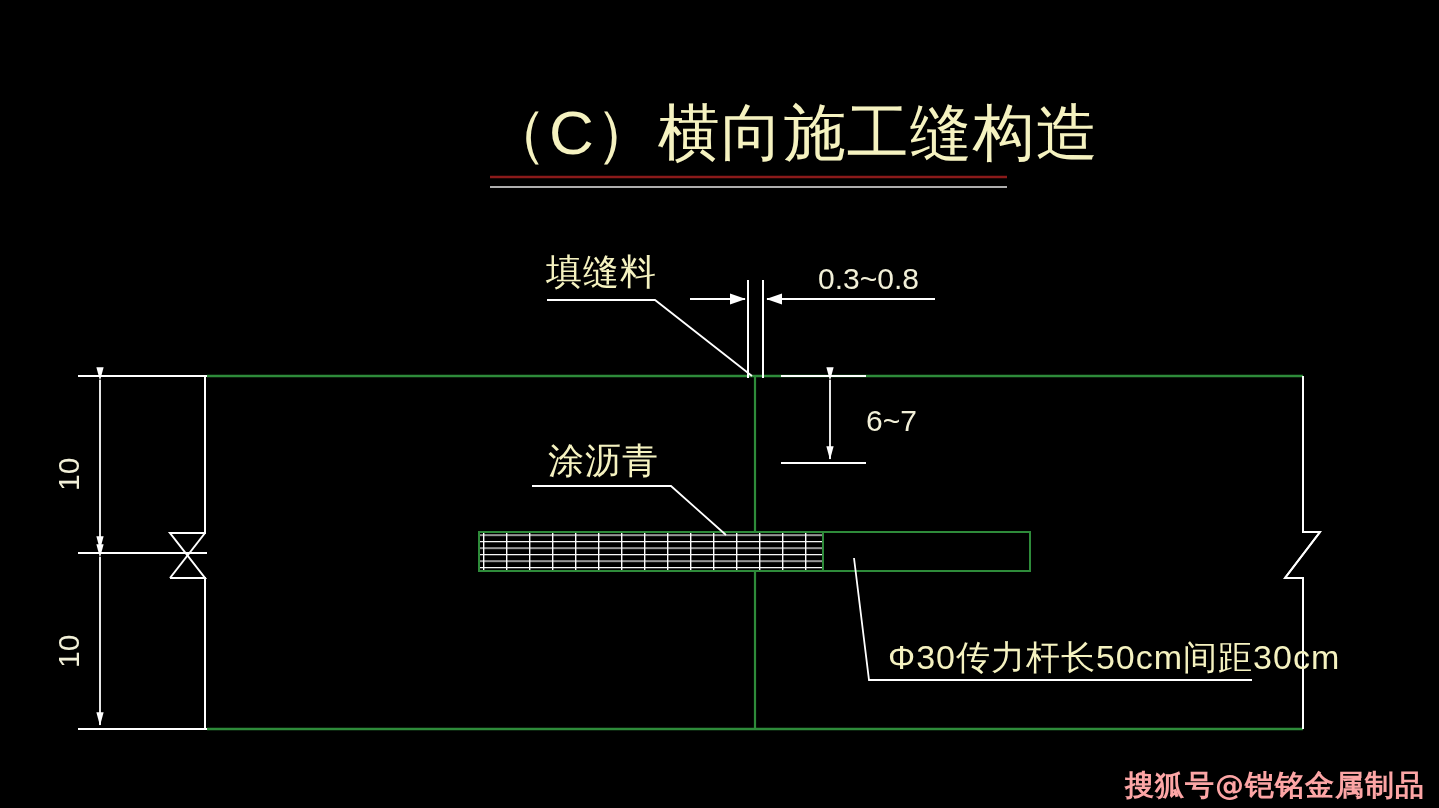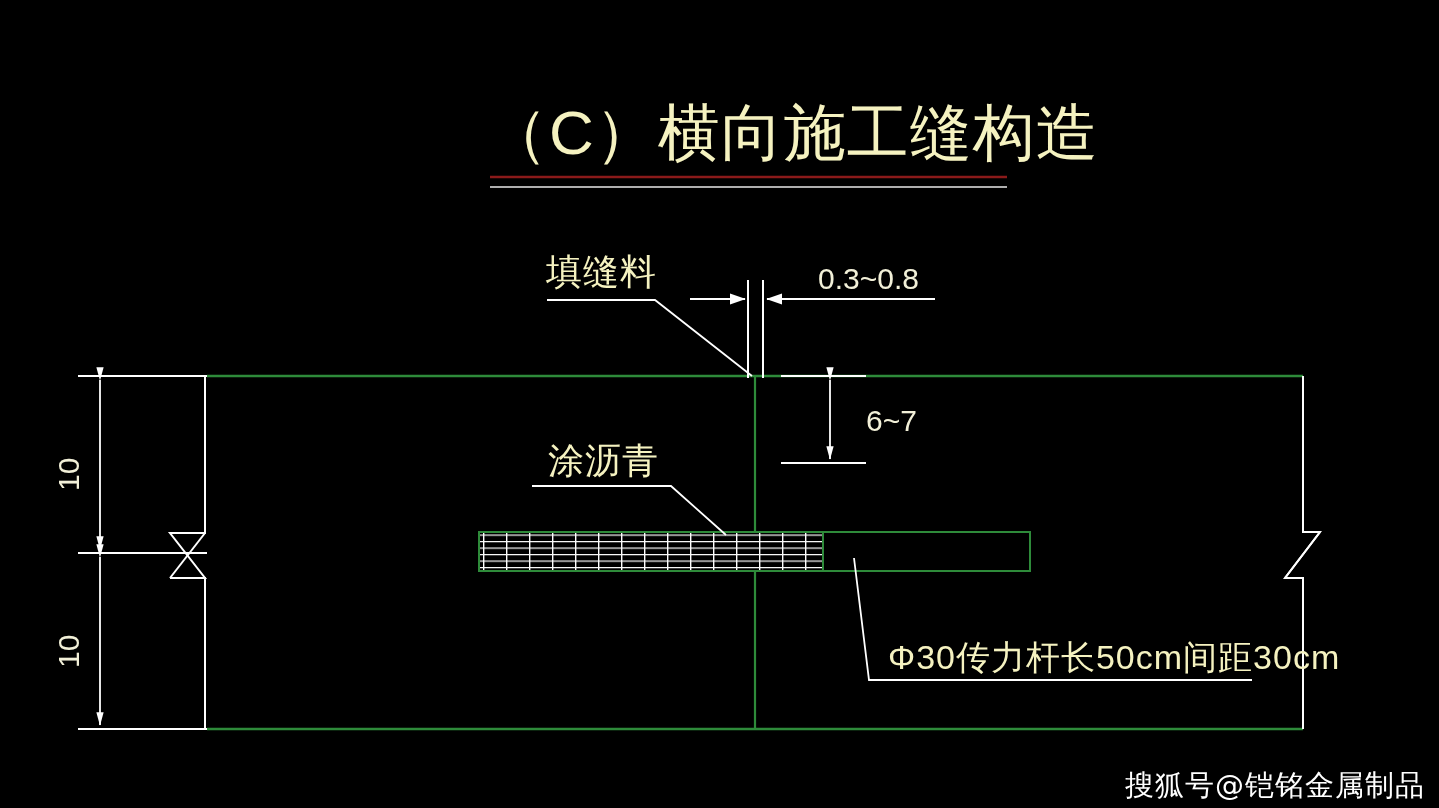--- a/index.html
+++ b/index.html
@@ -33,24 +33,24 @@
     letter-spacing: 1px;
   }
   .dim-text {
     font-family: "Liberation Sans", sans-serif;
     fill: #f2f0d8;
   }
   .watermark {
     position: absolute;
     right: 14px;
     bottom: 10px;
-    color: #ffffff;
+    color: #fca5a5;
     font-family: "DejaVu Sans", sans-serif;
     font-size: 29px;
-    font-weight: 400;
+    font-weight: 700;
     letter-spacing: 1px;
     text-shadow: 0 0 2px rgba(0,0,0,0.9);
     white-space: nowrap;
   }
 </style>
 </head>
 <body>
 
 <div id="canvas-root">
 

